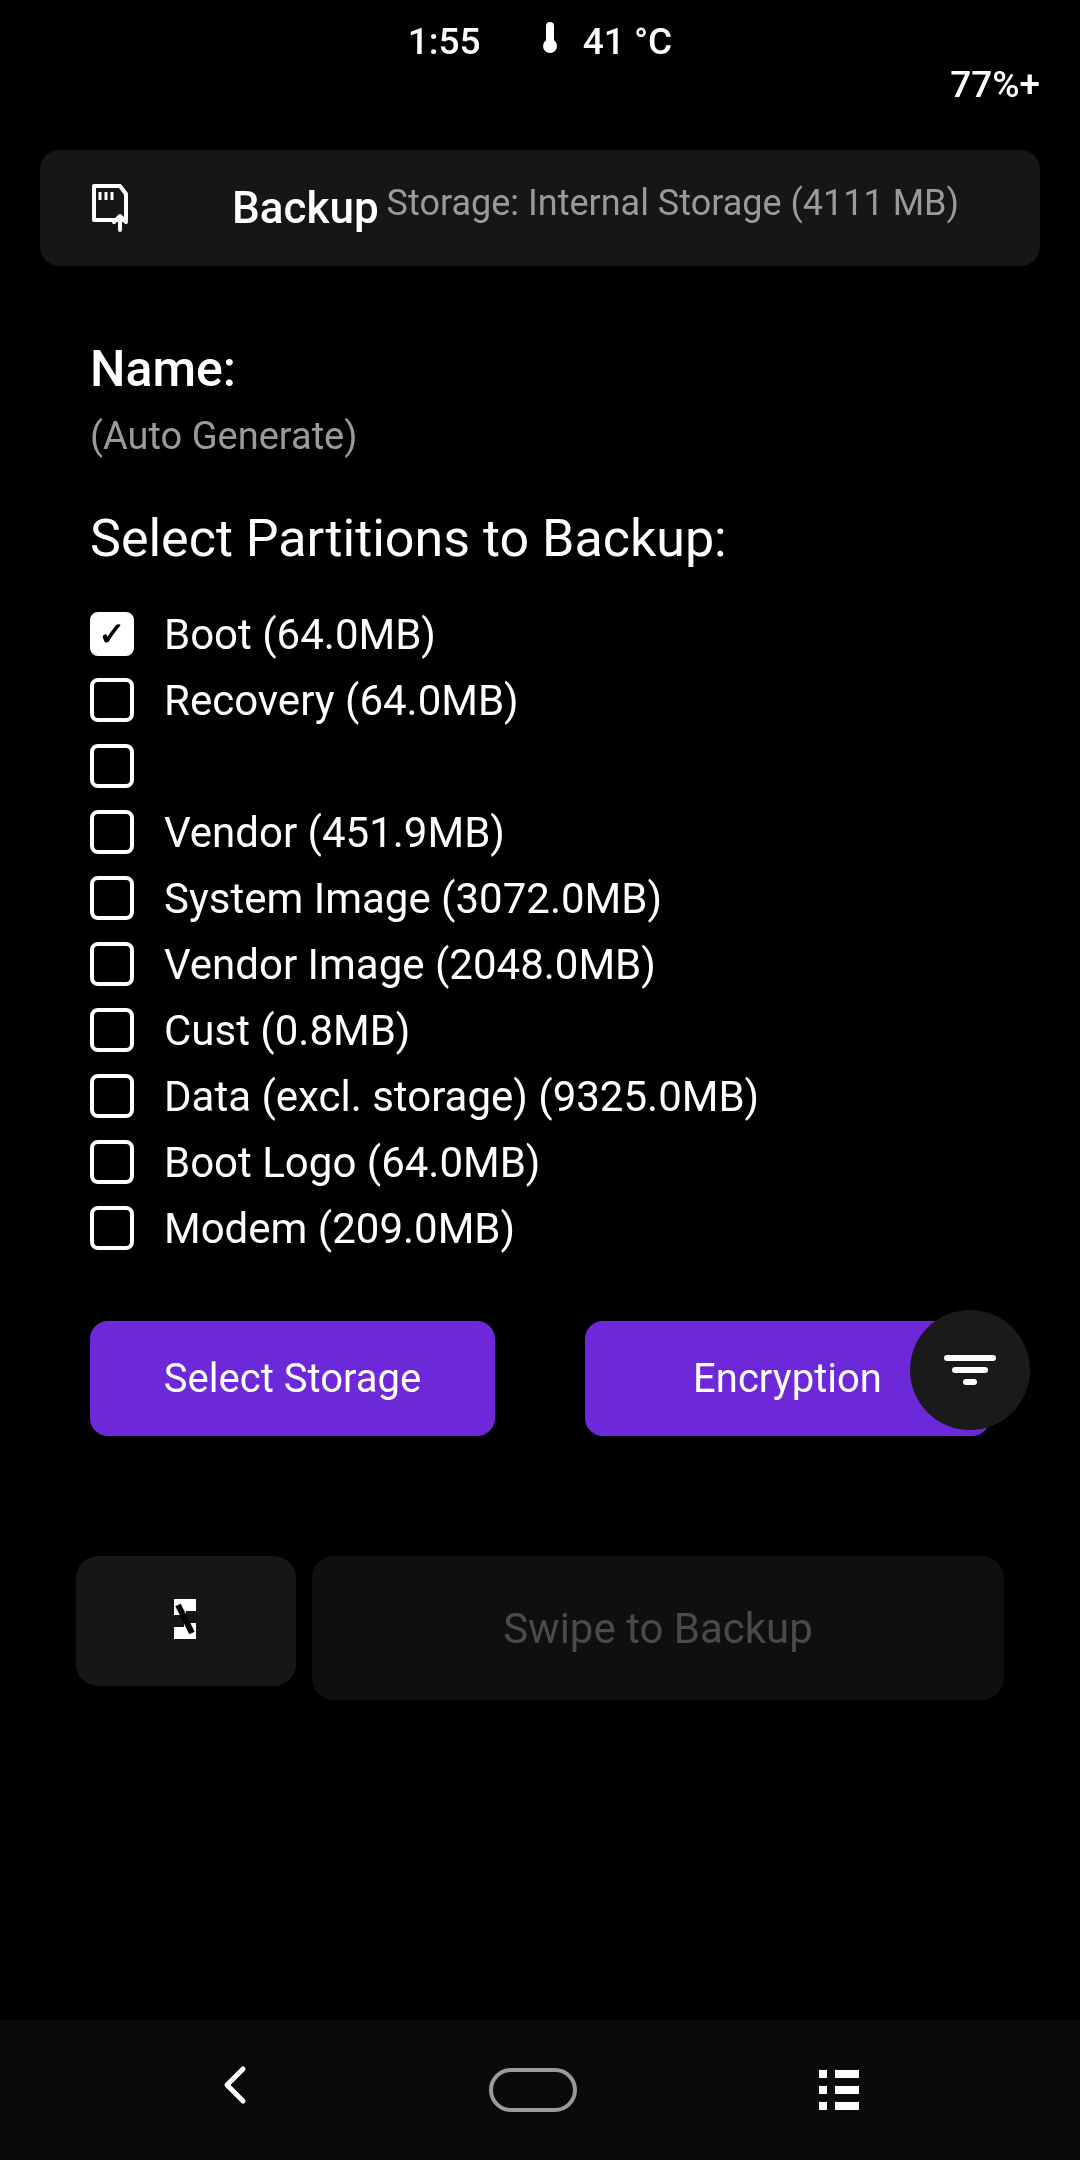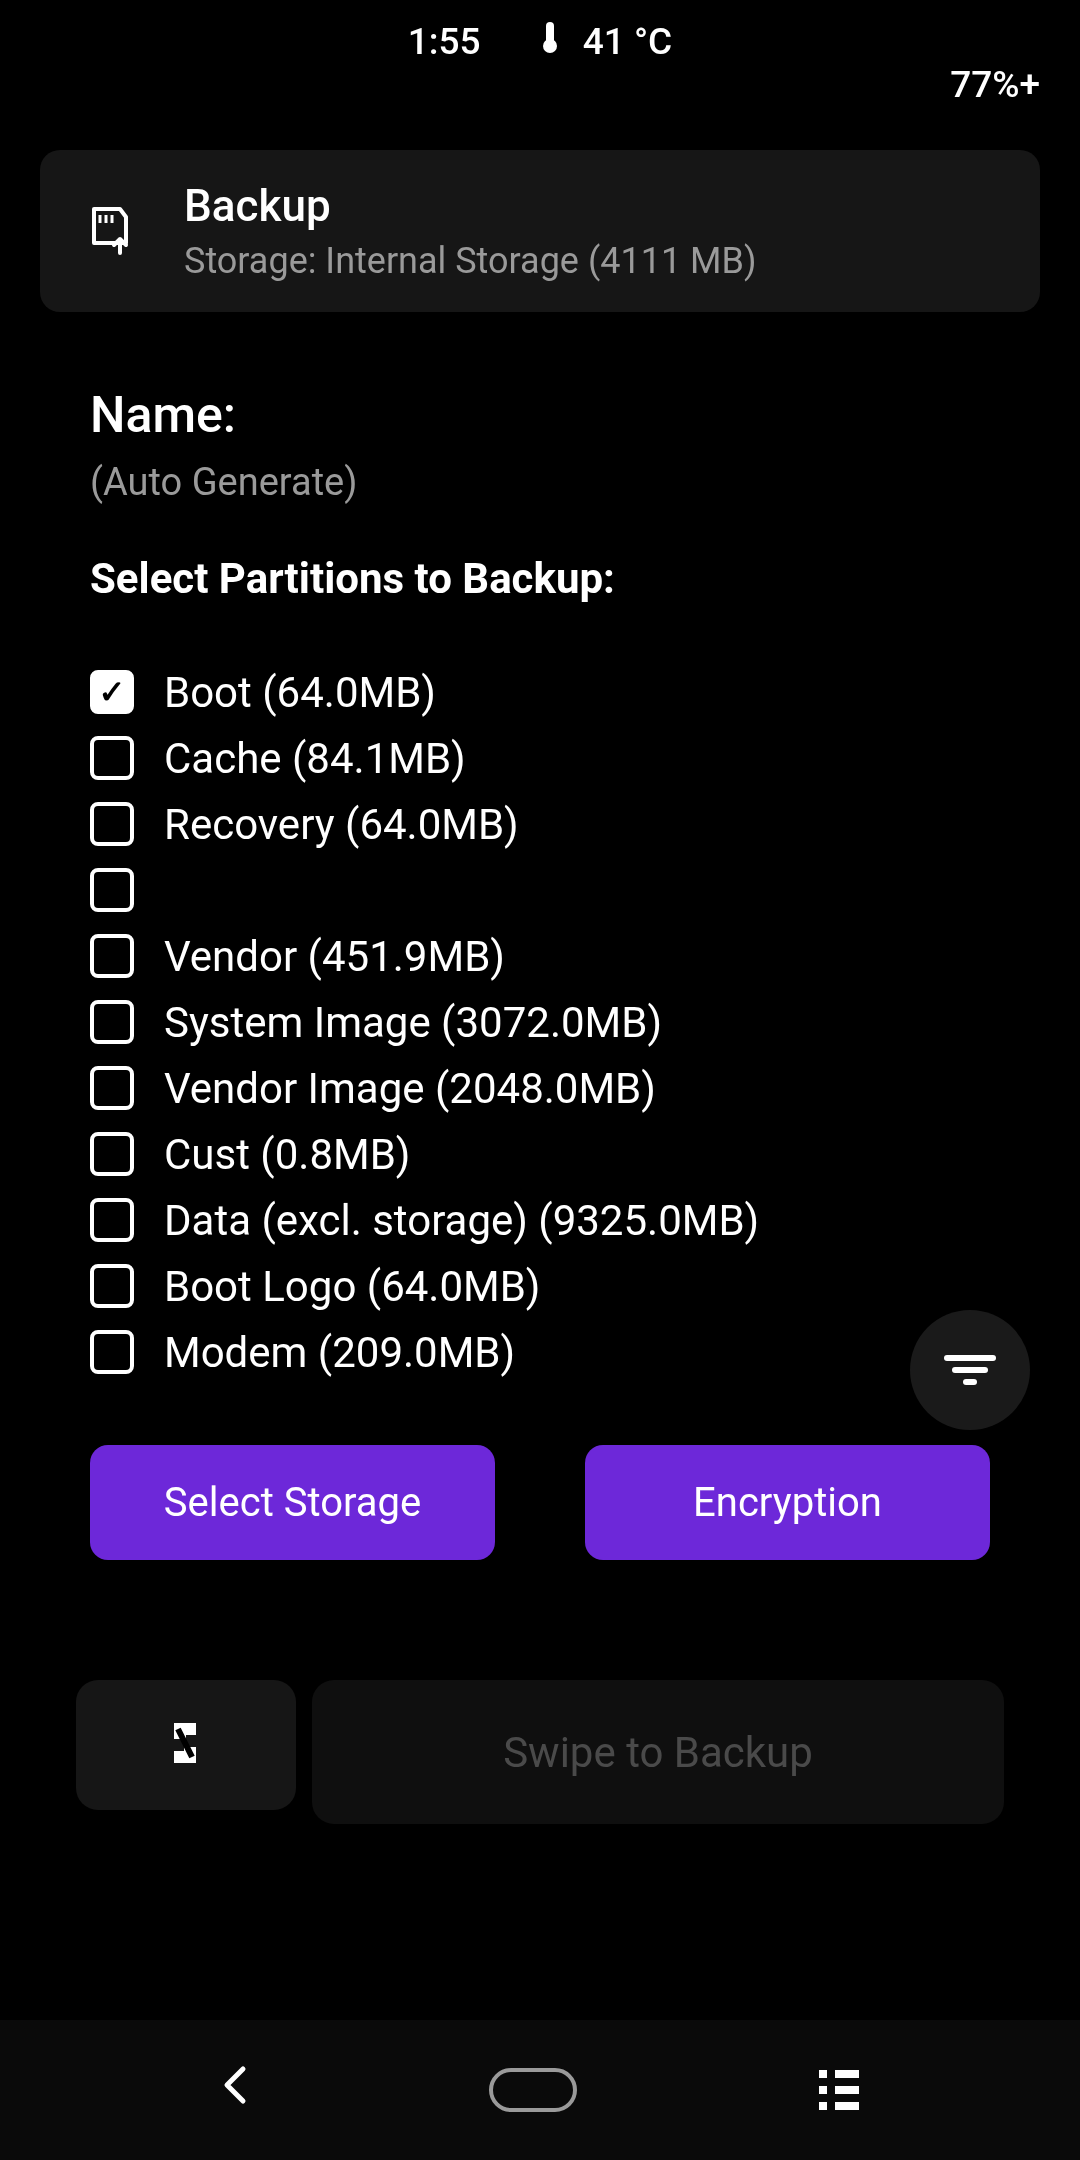--- a/index.html
+++ b/index.html
@@ -44,22 +44,23 @@
       display: flex;
       align-items: center;
       gap: 48px;
     }
     .header-icon {
       width: 56px;
       height: 56px;
     }
     .header-text-group {
       display: flex;
-      flex-direction: column;
+      flex-direction: row;
       gap: 8px;
+      margin-left: 48px;
     }
     .header-title {
       font-size: 44px;
       font-weight: 500;
       color: #ffffff;
     }
     .header-subtitle {
       font-size: 36px;
       color: #9a9a9a;
     }
@@ -72,23 +73,23 @@
     .name-label {
       font-size: 50px;
       font-weight: 500;
       margin-bottom: 16px;
     }
     .name-value {
       font-size: 38px;
       color: #9a9a9a;
     }
     .select-title {
-      font-size: 42px;
-      font-weight: 700;
-      margin-bottom: 56px;
+      font-size: 52px;
+      font-weight: 400;
+      margin-bottom: 32px;
     }
     .partition-list {
       display: flex;
       flex-direction: column;
       gap: 0;
     }
     .partition-item {
       display: flex;
       align-items: center;
       gap: 30px;
@@ -269,24 +270,20 @@
 
   <div class="partition-list" id="partition-list">
       <div class="partition-item">
         <div class="checkbox checked">
           <span class="checkmark">✓</span>
         </div>
         <span class="partition-label">Boot (64.0MB)</span>
       </div>
       <div class="partition-item">
         <div class="checkbox"></div>
-        <span class="partition-label">Cache (84.1MB)</span>
-      </div>
-      <div class="partition-item">
-        <div class="checkbox"></div>
         <span class="partition-label">Recovery (64.0MB)</span>
       </div>
       <div class="partition-item">
         <div class="checkbox"></div>
       </div>
       <div class="partition-item">
         <div class="checkbox"></div>
         <span class="partition-label">Vendor (451.9MB)</span>
       </div>
       <div class="partition-item">

